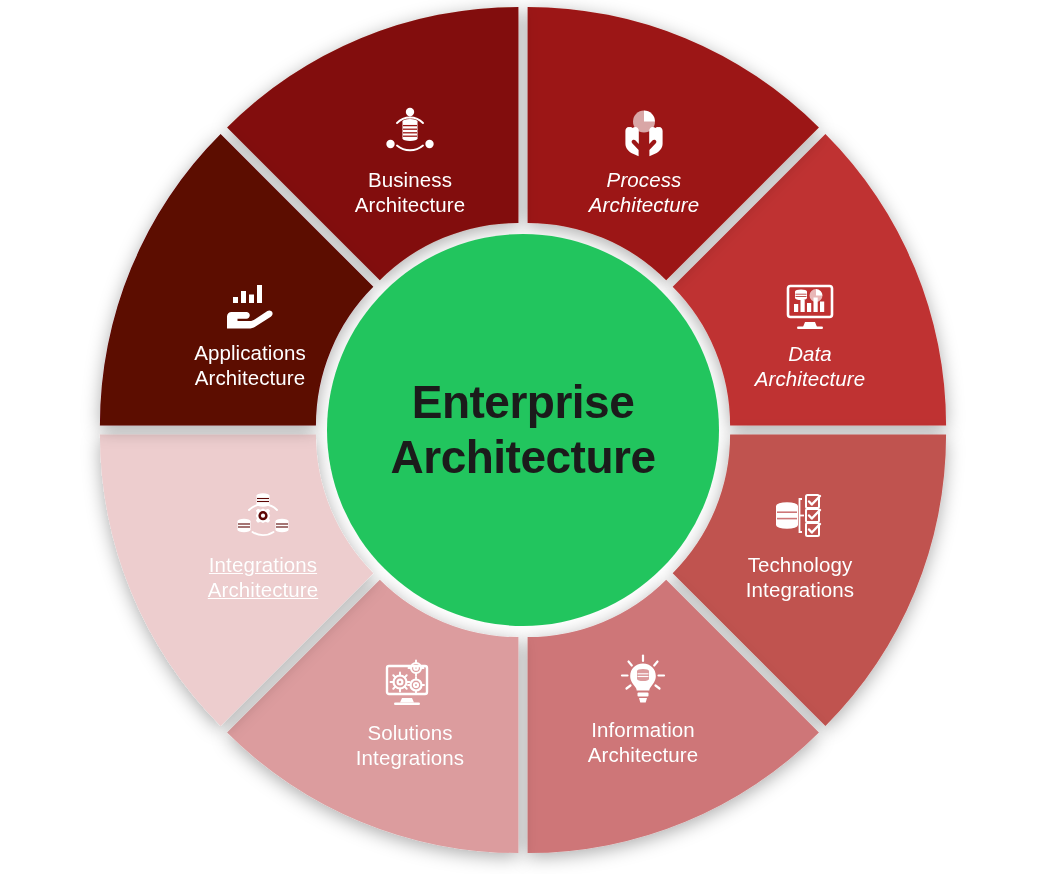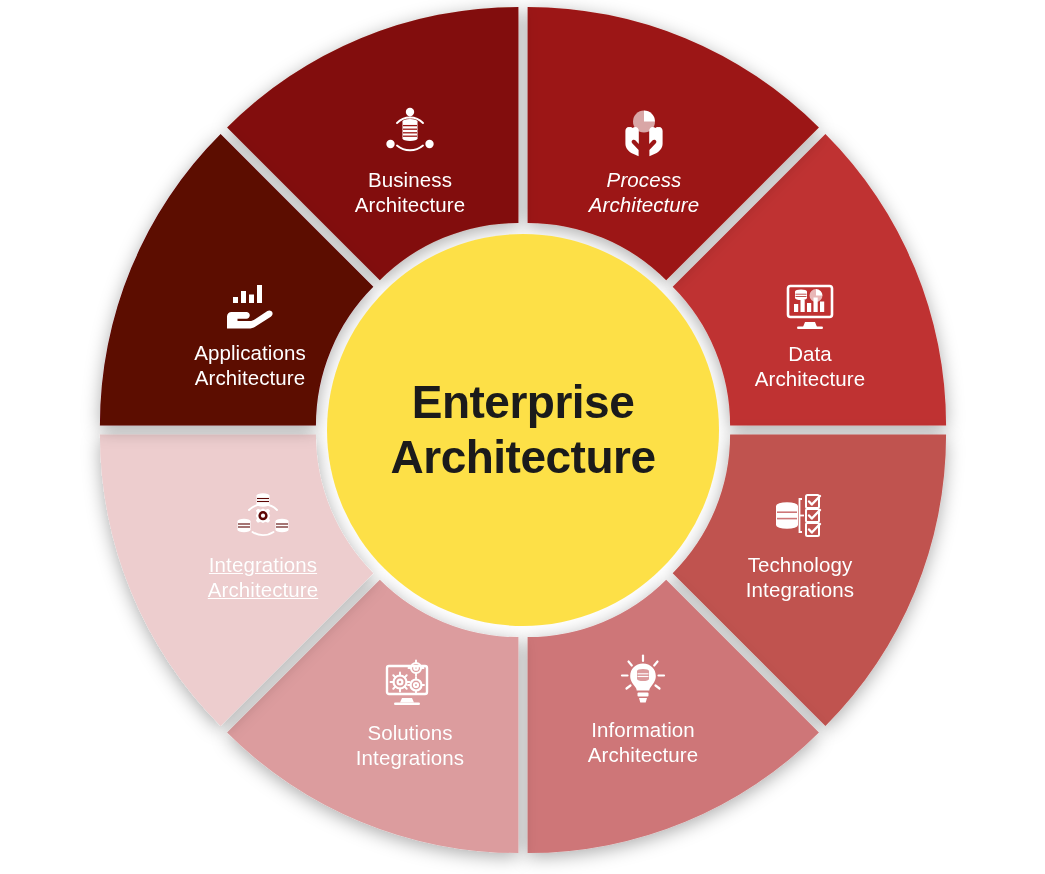--- a/index.html
+++ b/index.html
@@ -64,21 +64,21 @@
   
   #center-hub {
     position: absolute;
     left: 523px;
     top: 430px;
     width: 392px;
     height: 392px;
     margin-left: -196px;
     margin-top: -196px;
     border-radius: 50%;
-    background: #fde047;
+    background: #22c55e;
     display: flex;
     align-items: center;
     justify-content: center;
     pointer-events: auto;
   }
   #center-title {
     font-size: 46px;
     line-height: 55px;
     font-weight: 700;
     color: #1b1b1b;
@@ -148,21 +148,21 @@
           <g fill="#fff">
             <path d="M13 24 c-2.4 0-3.6 1.8-3.6 3.9 v12.5 c0 4.5 3 8.2 7.6 10.3 l5.6 2.6 v-6.2 l-6.4-6.8 c-1-1.1-0.7-2.5 0.4-3.2 1-0.6 2.2-0.4 3 0.5 l3.2 3.4 V27.9 c0-2.1-1.2-3.9-3.6-3.9 -1 0-1.9 0.4-2.5 1 -0.6-0.6-1.5-1-2.5-1 -0.4 0-0.8 0.1-1.2 0.2z"></path>
             <path d="M43 24 c2.4 0 3.6 1.8 3.6 3.9 v12.5 c0 4.5-3 8.2-7.6 10.3 l-5.6 2.6 v-6.2 l6.4-6.8 c1-1.1 0.7-2.5-0.4-3.2 -1-0.6-2.2-0.4-3 0.5 l-3.2 3.4 V27.9 c0-2.1 1.2-3.9 3.6-3.9 1 0 1.9 0.4 2.5 1 0.6-0.6 1.5-1 2.5-1 0.4 0 0.8 0.1 1.2 0.2z"></path>
           </g>
         </svg>
       </span>
       <span class="seg-text">Process
 Architecture</span>
     </div>
 
-    <div class="seg-label" style="left:810px; top:334px;">
+    <div class="seg-label" style="left:810px; top:334px;font-style:italic;">
       <span class="seg-icon">
         <svg viewBox="0 0 56 56" fill="none">
           <rect x="6" y="9" width="44" height="31" rx="2.5" stroke="#fff" stroke-width="2.6"></rect>
           <g fill="#fff">
             <rect x="12" y="27" width="4.2" height="8"></rect>
             <rect x="18.5" y="23" width="4.2" height="12"></rect>
             <rect x="25" y="26" width="4.2" height="9"></rect>
             <rect x="31.5" y="20.5" width="4.2" height="14.5"></rect>
             <rect x="38" y="24.5" width="4.2" height="10.5"></rect>
           </g>

